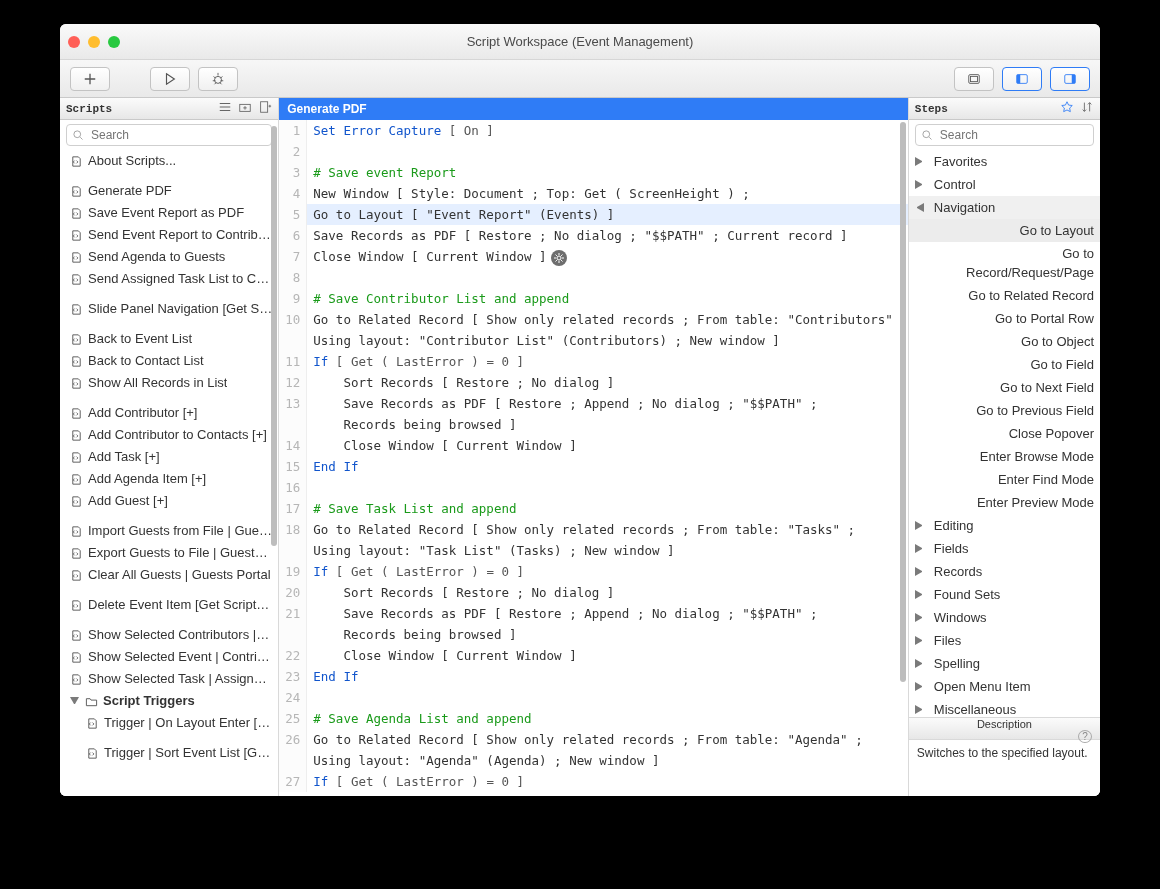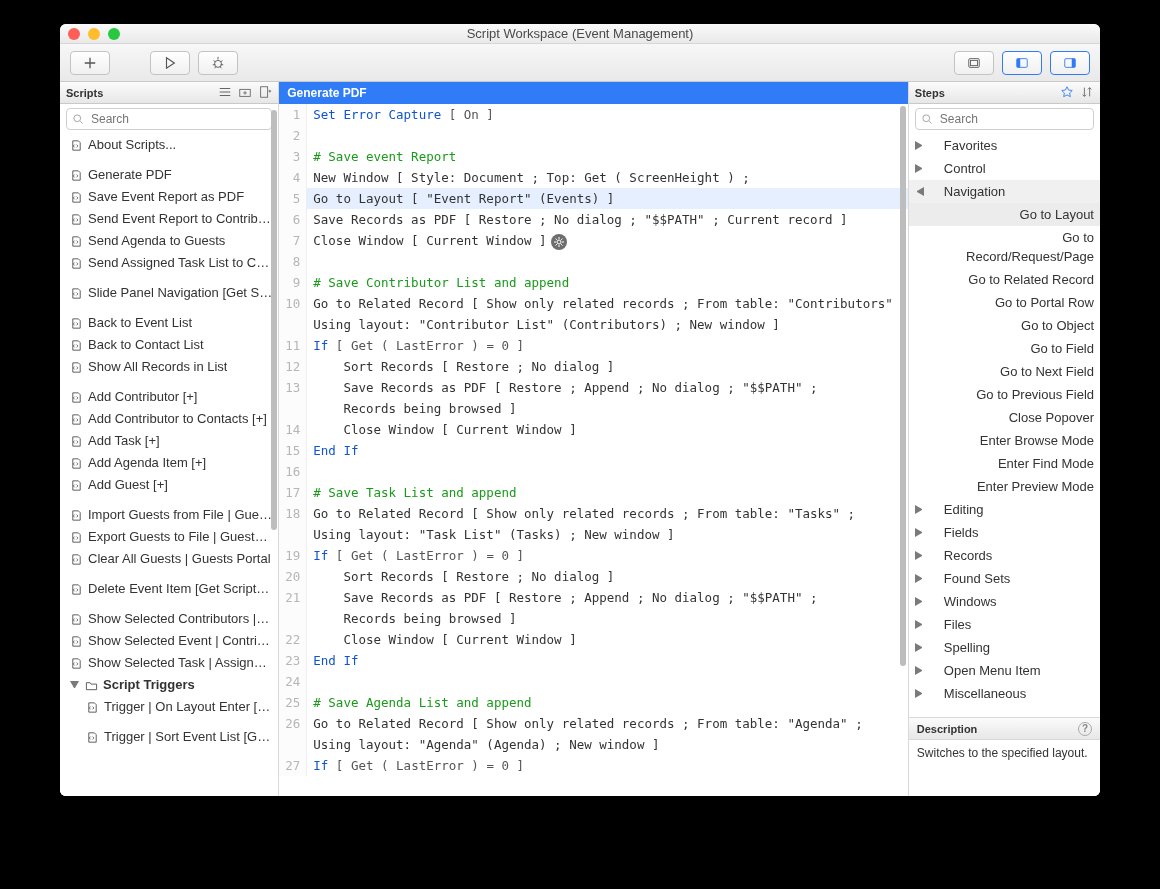--- a/index.html
+++ b/index.html
@@ -18,21 +18,21 @@
   left: 60px; top: 24px;
   width: 1040px; height: 772px;
   background: #ececec;
   border-radius: 6px;
   box-shadow: 0 20px 60px rgba(0,0,0,.5);
   display: flex;
   flex-direction: column;
   overflow: hidden;
 }
 .titlebar {
-  height: 20px;
+  height: 36px;
   display: flex;
   align-items: center;
   padding-left: 8px;
   position: relative;
   background: linear-gradient(#fafafa,#e9e9e9);
   border-bottom: 1px solid #d6d6d6;
 }
 .traffic { display:flex; gap:8px; }
 .traffic span { width:12px; height:12px; border-radius:50%; display:inline-block;}
 .tr { background:#ff5f57;} .ty{background:#ffbd2e;} .tg{background:#28c940;}
@@ -48,21 +48,21 @@
   background:linear-gradient(#fff,#f0f0f0);
   display:flex; align-items:center; justify-content:center; color:#555;
 }
 .tbtn svg { width:14px; height:14px; }
 .spacer { flex:1; }
 .content { flex:1; display:flex; overflow:hidden; background:#fff;}
 
 .phead {
   height:22px; background:linear-gradient(#fbfbfb,#e7e7e7);
   border-bottom:1px solid #c9c9c9; display:flex; align-items:center;
-  padding:0 6px; font-size:11px; color:#333; font-weight:600;
+  padding:0 6px; font-size:11px; color:#333; font-weight:600;font-family:Liberation Mono, monospace;
 }
 .phead .picons { margin-left:auto; display:flex; gap:6px; color:#6a6a6a;}
 .phead .picons svg { width:14px; height:14px; }
 
 .left { width:220px; border-right:1px solid #d9d9d9; display:flex; flex-direction:column; background:#fff;}
 .searchwrap { padding:4px 6px; }
 .search {
   width:100%; height:22px; border:1px solid #cfcfcf; border-radius:4px;
   font-size:12px; padding-left:24px; background:#fff; color:#333;
 }
@@ -108,32 +108,32 @@
 }
 .gear svg { width:10px; height:10px; }
 .midscroll {
   position:absolute; right:2px; top:24px; width:6px; height:560px;
   background:#bdbdbd; border-radius:3px;
 }
 
 .right { width:220px; display:flex; flex-direction:column; background:#fff;}
 .steplist { flex:1; overflow:auto;}
 .cat {
-  display:flex; align-items:center; gap:20px; padding:2px 6px; font-size:13px; color:#333;
+  display:flex; align-items:center; gap:10px; padding:2px 6px; font-size:13px; color:#333;
   line-height:19px;
 }
 .cat .tri { width:9px; height:9px; }
 .cat.open .tri { transform:rotate(90deg); }
 .sub { padding:2px 6px 2px 28px; font-size:13px; color:#333; line-height:19px;text-align:right;}
 .sub.sel { background:#ececec; }
 .cat.selbg { background:#f0f0f0; }
 .desc { border-top:1px solid #d9d9d9; }
 .desc .dhead {
   height:22px; background:linear-gradient(#fbfbfb,#e7e7e7); border-bottom:1px solid #d9d9d9;
-  display:flex; align-items:center; padding:0 8px; font-size:11px; font-weight:700;
+  display:flex; align-items:center; padding:0 8px; font-size:11px; font-weight:400;flex-direction:column;
 }
 .desc .dhead .q {
   margin-left:auto; width:14px; height:14px; border:1px solid #aaa; border-radius:50%;
   display:flex; align-items:center; justify-content:center; font-size:10px; color:#888;
 }
 .desc .dbody { padding:6px 8px; font-size:12px; color:#333; height:56px;}
 .tri { display:inline-block; }
 .tri.r { border-top:4.5px solid transparent; border-bottom:4.5px solid transparent; border-left:7px solid #7a7a7a;}
 .tri.d { border-left:4.5px solid transparent; border-right:4.5px solid transparent; border-top:7px solid #7a7a7a;}
 ::-webkit-scrollbar { width:0; height:0; }

